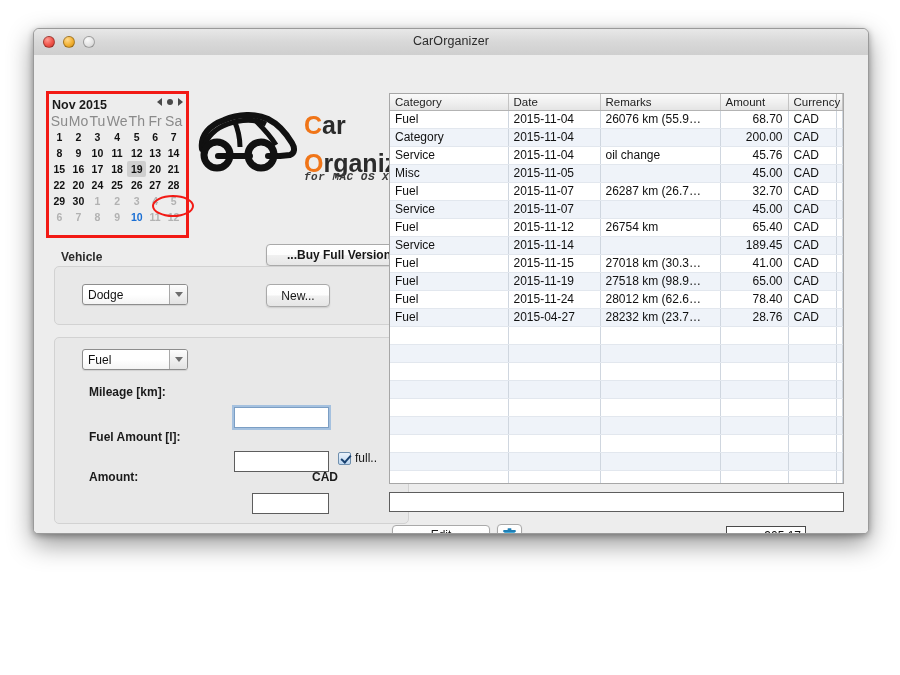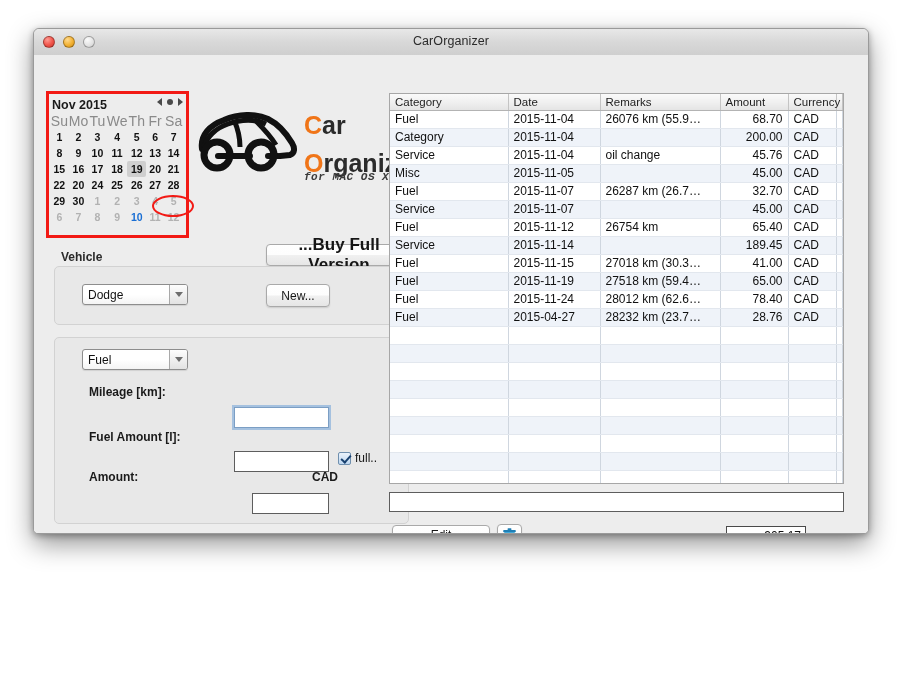--- a/index.html
+++ b/index.html
@@ -154,21 +154,21 @@
     box-shadow: 0 1px 0 rgba(255,255,255,0.9) inset, 0 1px 1.5px rgba(0,0,0,0.12);
     font-size: 12px; color: #161616;
     text-align: center;
     cursor: default;
     box-sizing: border-box;
     display: flex; align-items: center; justify-content: center;
   }
   .btn-buy {
     position: absolute; left: 232px; top: 189px;
     width: 146px; height: 22px;
-    font-weight: bold; font-size: 17px;
+    font-weight: bold; font-size: 12px;
   }
 
   
   .group-label {
     position: absolute;
     font-size: 12px; font-weight: bold; color: #2a2a2a;
   }
   .panel {
     position: absolute;
     background: #e8e8e8;
@@ -587,21 +587,21 @@
                 <td class="col-cat">Fuel</td>
                 <td class="col-date">2015-11-15</td>
                 <td class="col-rem">27018 km (30.3…</td>
                 <td class="col-amt num">41.00</td>
                 <td class="col-cur">CAD</td>
                 <td class="col-pad"></td>
               </tr>
               <tr>
                 <td class="col-cat">Fuel</td>
                 <td class="col-date">2015-11-19</td>
-                <td class="col-rem">27518 km (59.4…</td>
+                <td class="col-rem">27518 km (98.9…</td>
                 <td class="col-amt num">65.00</td>
                 <td class="col-cur">CAD</td>
                 <td class="col-pad"></td>
               </tr>
               <tr>
                 <td class="col-cat">Fuel</td>
                 <td class="col-date">2015-11-24</td>
                 <td class="col-rem">28012 km (62.6…</td>
                 <td class="col-amt num">78.40</td>
                 <td class="col-cur">CAD</td>

